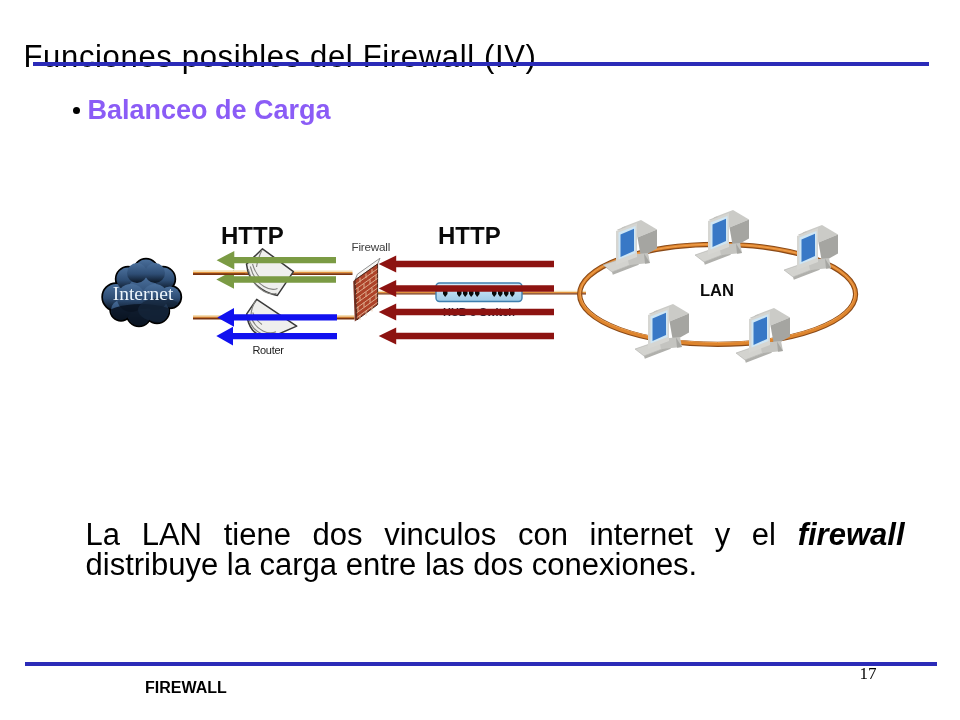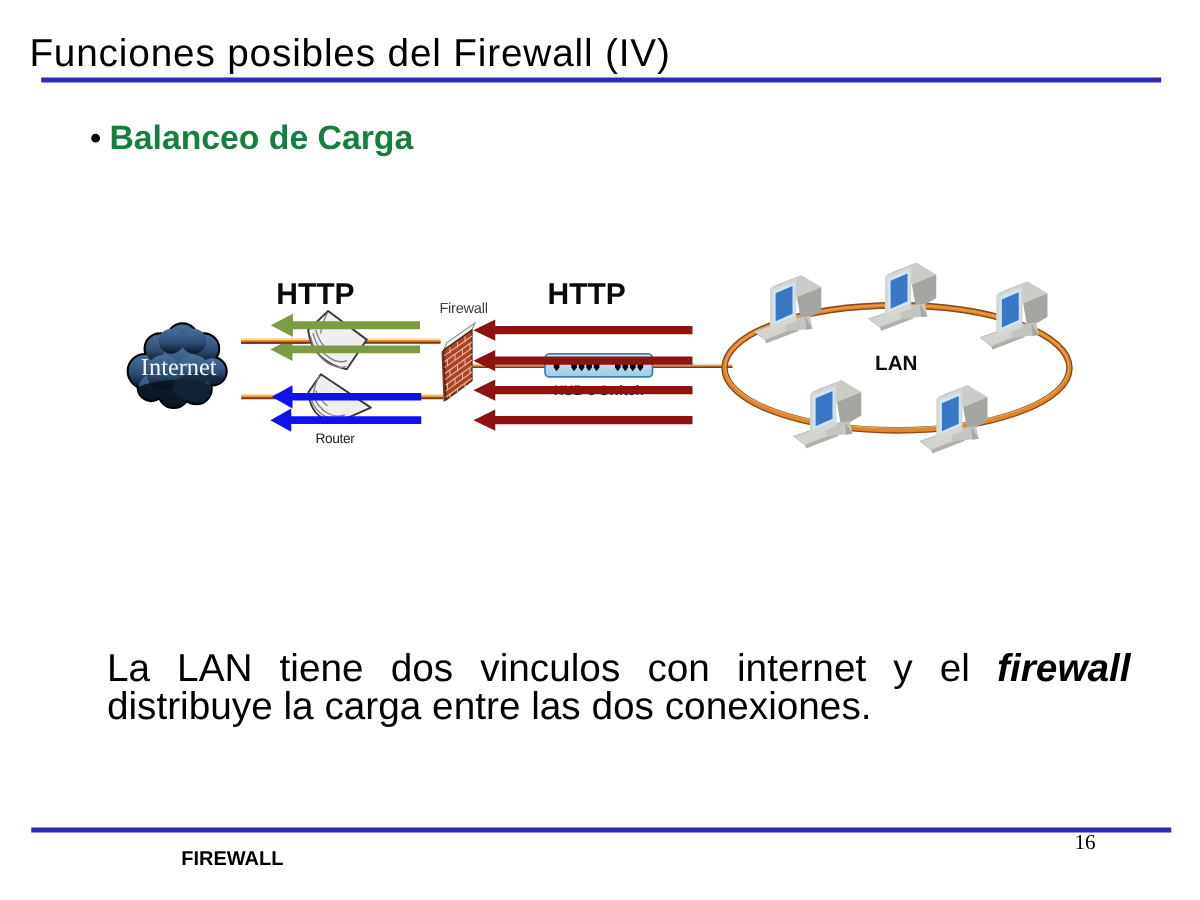--- a/index.html
+++ b/index.html
@@ -3,25 +3,25 @@
 <meta charset="utf-8">
 <style>
   html,body{margin:0;padding:0;}
   body{width:960px;height:720px;background:#ffffff;position:relative;overflow:hidden;
        font-family:"Liberation Sans",sans-serif;}
   .abs{position:absolute;}
 </style>
 </head>
 <body>
 
-  <div class="abs" id="title" style="left:23.5px;top:27px;font-size:31px;line-height:31px;letter-spacing:0.66px;color:#000;text-align:center;">Funciones posibles del Firewall (IV)</div>
+  <div class="abs" id="title" style="left:23.5px;top:41px;font-size:31px;line-height:31px;letter-spacing:0.66px;color:#000;text-align:center;">Funciones posibles del Firewall (IV)</div>
   <div class="abs" style="left:33px;top:62px;width:896px;height:4px;background:#2b2bb8;"></div>
 
   <div class="abs" style="left:73px;top:107px;width:7px;height:7px;border-radius:50%;background:#000;"></div>
-  <div class="abs" id="bullet" style="left:87.5px;top:97px;font-size:27px;line-height:27px;font-weight:bold;color:#15803d;">Balanceo de Carga</div>
+  <div class="abs" id="bullet" style="left:87.5px;top:97px;font-size:27px;line-height:27px;font-weight:bold;color:#8b5cf6;">Balanceo de Carga</div>
 
   <svg class="abs" style="left:90px;top:195px;" width="800" height="195" viewBox="90 195 800 195" xmlns="http://www.w3.org/2000/svg">
     <defs>
       <linearGradient id="cg" x1="0" y1="0" x2="0" y2="1">
         <stop offset="0" stop-color="#4a6f9b"></stop>
         <stop offset="0.55" stop-color="#2e4d74"></stop>
         <stop offset="1" stop-color="#0b1624"></stop>
       </linearGradient>
       <linearGradient id="hubg" x1="0" y1="0" x2="0" y2="1">
         <stop offset="0" stop-color="#d8ecf8"></stop>
@@ -209,13 +209,13 @@
     <text x="221" y="243.5" font-size="24" font-weight="bold" fill="#0a0a0a">HTTP</text>
     <text x="438" y="243.5" font-size="24" font-weight="bold" fill="#0a0a0a">HTTP</text>
     <text x="268" y="354" font-size="11" letter-spacing="-0.3" fill="#222" text-anchor="middle">Router</text>
     <text x="717" y="296" font-size="16.5" font-weight="bold" fill="#0a0a0a" text-anchor="middle">LAN</text>
   </svg>
 
   <div class="abs" id="para" style="left:85.5px;top:520px;width:819px;font-size:31px;line-height:29.5px;color:#000;text-align:justify;">La LAN tiene dos vinculos con internet y el <b><i>firewall</i></b> distribuye la carga entre las dos conexiones.</div>
 
   <div class="abs" style="left:25px;top:662px;width:912px;height:4px;background:#2b2bb8;"></div>
   <div class="abs" id="fw" style="left:145px;top:680px;font-size:16px;line-height:16px;font-weight:bold;color:#000;">FIREWALL</div>
-  <div class="abs" id="pn" style="left:859.5px;top:664.5px;font-size:17px;line-height:17px;font-family:'Liberation Serif',serif;color:#000;">16</div>
+  <div class="abs" id="pn" style="left:859.5px;top:664.5px;font-size:17px;line-height:17px;font-family:'Liberation Serif',serif;color:#000;">17</div>
 
 </body></html>

